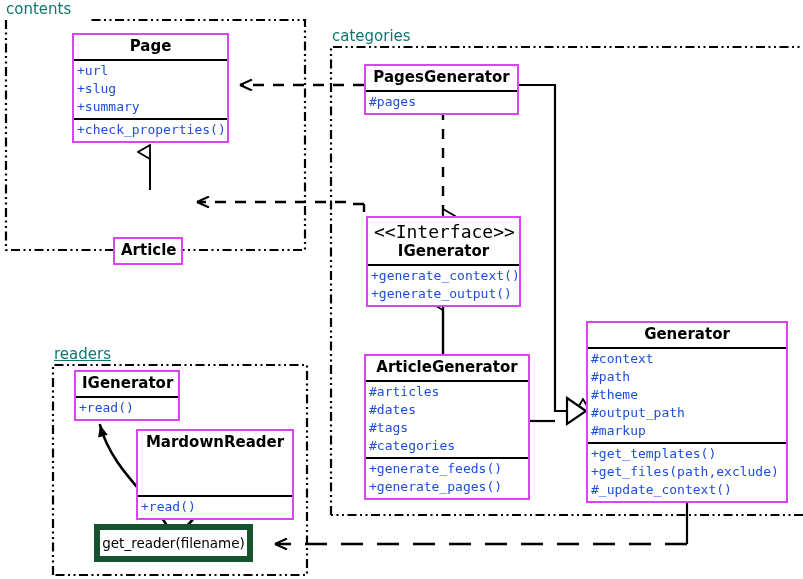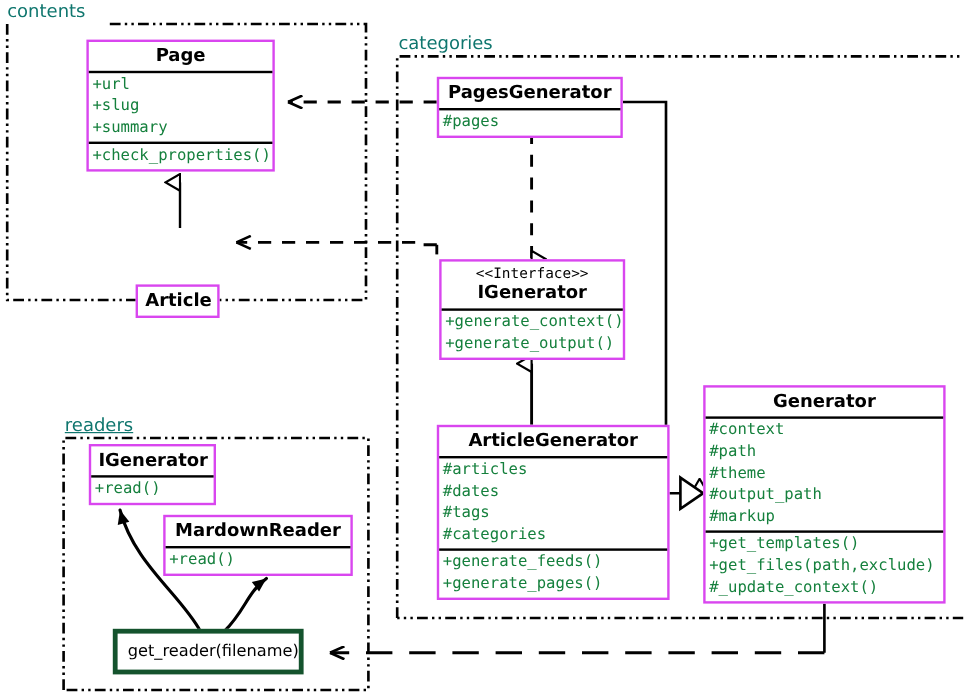--- a/index.html
+++ b/index.html
@@ -53,46 +53,46 @@
     font-size: 15px;
     color: #000000;
     padding: 3px 6px 4px 6px;
     line-height: 1.15;
     white-space: nowrap;
   }
   .uml-stereotype {
     display: block;
     font-weight: normal;
     font-family: "DejaVu Sans Mono", monospace;
-    font-size: 12px;
+    font-size: 18px;
     line-height: 1.2;
   }
   .uml-compartment {
     box-sizing: border-box;
     border-top: 2px solid #000000;
     padding: 1px 0 2px 0;
   }
   .uml-member {
     font-family: "DejaVu Sans Mono", monospace;
     font-size: 13px;
-    color: #15803d;
+    color: #1d4ed8;
     line-height: 1.38;
     padding-left: 3px;
     white-space: nowrap;
   }
 
   
   .plain-box {
     position: absolute;
     box-sizing: border-box;
-    border: 4px solid #14532d;
+    border: 6px solid #14532d;
     background: #ffffff;
     display: flex;
     align-items: center;
-    justify-content: flex-end;
+    justify-content: center;
     font-family: "DejaVu Sans", sans-serif;
     font-size: 13.5px;
     color: #000000;
     white-space: nowrap;
     z-index: 5;
   }
 </style>
 </head>
 <body>
 
@@ -200,21 +200,21 @@
     <div class="uml-name">
       <span class="uml-stereotype">&lt;&lt;Interface&gt;&gt;</span>
       <span>IGenerator</span>
     </div>
     <div class="uml-compartment">
       <div class="uml-member">+generate_context()</div>
       <div class="uml-member">+generate_output()</div>
     </div>
   </div>
 
-  <div class="uml-class" style="left:364px; top:354px; width:194px;">
+  <div class="uml-class" style="left:364px; top:354px; width:166px;">
     <div class="uml-name">ArticleGenerator</div>
     <div class="uml-compartment">
       <div class="uml-member">#articles</div>
       <div class="uml-member">#dates</div>
       <div class="uml-member">#tags</div>
       <div class="uml-member">#categories</div>
     </div>
     <div class="uml-compartment">
       <div class="uml-member">+generate_feeds()</div>
       <div class="uml-member">+generate_pages()</div>
@@ -237,21 +237,21 @@
     </div>
   </div>
 
   <div class="uml-class" style="left:74px; top:370px; width:106px;">
     <div class="uml-name">IGenerator</div>
     <div class="uml-compartment">
       <div class="uml-member">+read()</div>
     </div>
   </div>
 
-  <div class="uml-class" style="left:136px; top:429px; width:158px;">
+  <div class="uml-class" style="left:136px; top:429px; width:158px;gap:40px;">
     <div class="uml-name">MardownReader</div>
     <div class="uml-compartment">
       <div class="uml-member">+read()</div>
     </div>
   </div>
 
   <div class="plain-box" style="left:94px; top:524px; width:159px; height:38px;">
     <span>get_reader(filename)</span>
   </div>
 

